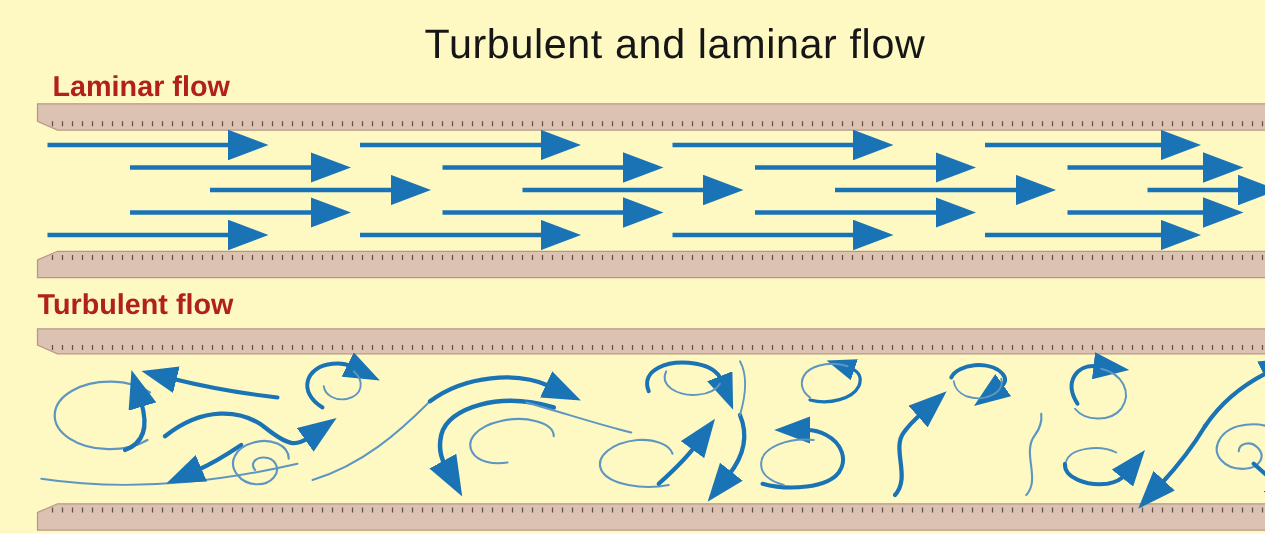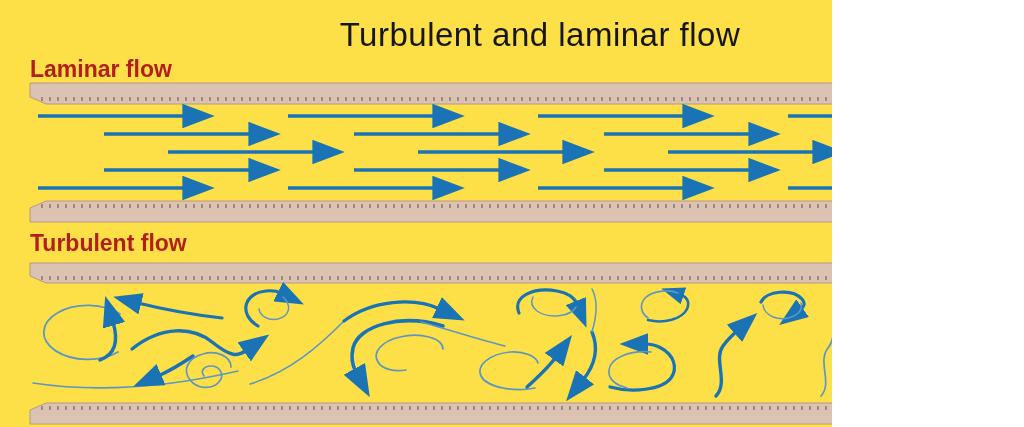--- a/index.html
+++ b/index.html
@@ -1,16 +1,16 @@
 <!DOCTYPE html>
 <html><head>
 <meta charset="utf-8">
 <style>
   html,body{margin:0;padding:0;background:#fff;}
-  #stage{position:relative;width:832px;height:427px;background:#fde047;overflow:hidden;
+  #stage{position:relative;width:1012px;height:427px;background:#fef9c3;overflow:hidden;
          font-family:"Liberation Sans", sans-serif;}
   #main-title{position:absolute;top:16px;left:0;width:1080px;text-align:center;
               font-size:33px;font-weight:500;letter-spacing:0.5px;color:#161616;}
   .section-label{position:absolute;font-size:23px;font-weight:600;}
   #laminar-label{top:56px;left:30px;}
   #turbulent-label{top:230px;left:30px;}
   svg{position:absolute;top:0;left:0;}
 </style>
 </head>
 <body>
@@ -581,15 +581,15 @@
         <path d="M 852,371 C 851,382 869,389 886,387 Q 896,385 900,380" fill="none" stroke="#1a73b4" stroke-width="3.2" stroke-linecap="round" marker-end="url(#ah)"></path>
         <path d="M 862,323 C 851,306 861,291 878,293" fill="none" stroke="#1a73b4" stroke-width="3.2" stroke-linecap="round" marker-end="url(#ah)"></path>
         <path d="M 881,295 C 898,299 906,314 897,327 C 888,338 868,337 860,327" fill="none" stroke="#5e96c2" stroke-width="1.6" stroke-linecap="round"></path>
         <path d="M 964,341 C 974,326 990,310 1014,298" fill="none" stroke="#1a73b4" stroke-width="3.4" stroke-linecap="round" marker-end="url(#ah)"></path>
         <path d="M 964,341 C 955,356 941,374 929,387" fill="none" stroke="#1a73b4" stroke-width="3.4" stroke-linecap="round" marker-end="url(#ah)"></path>
         <path d="M 1023,345 C 1008,336 984,338 976,351 C 968,364 980,376 996,375 C 1008,374 1013,365 1006,358 C 1000,352 991,355 991,361" fill="none" stroke="#5e96c2" stroke-width="1.7" stroke-linecap="round"></path>
         <path d="M 1003,371 Q 1012,379 1021,387" fill="none" stroke="#1a73b4" stroke-width="3.4" stroke-linecap="round" marker-end="url(#ah)"></path>
       </g>
     </svg>
   <div id="main-title" style="color: rgb(22, 22, 22);">Turbulent and laminar flow</div>
-  <div id="laminar-label" class="section-label" style="color: rgb(176, 33, 30);">Laminar flow</div>
+  <div id="laminar-label" class="section-label" style="color: rgb(176, 33, 30); margin-left: 12px;">Laminar flow</div>
   <div id="turbulent-label" class="section-label" style="color: rgb(176, 33, 30); text-align: right;">Turbulent flow</div>
 </div>
 
 </body></html>

